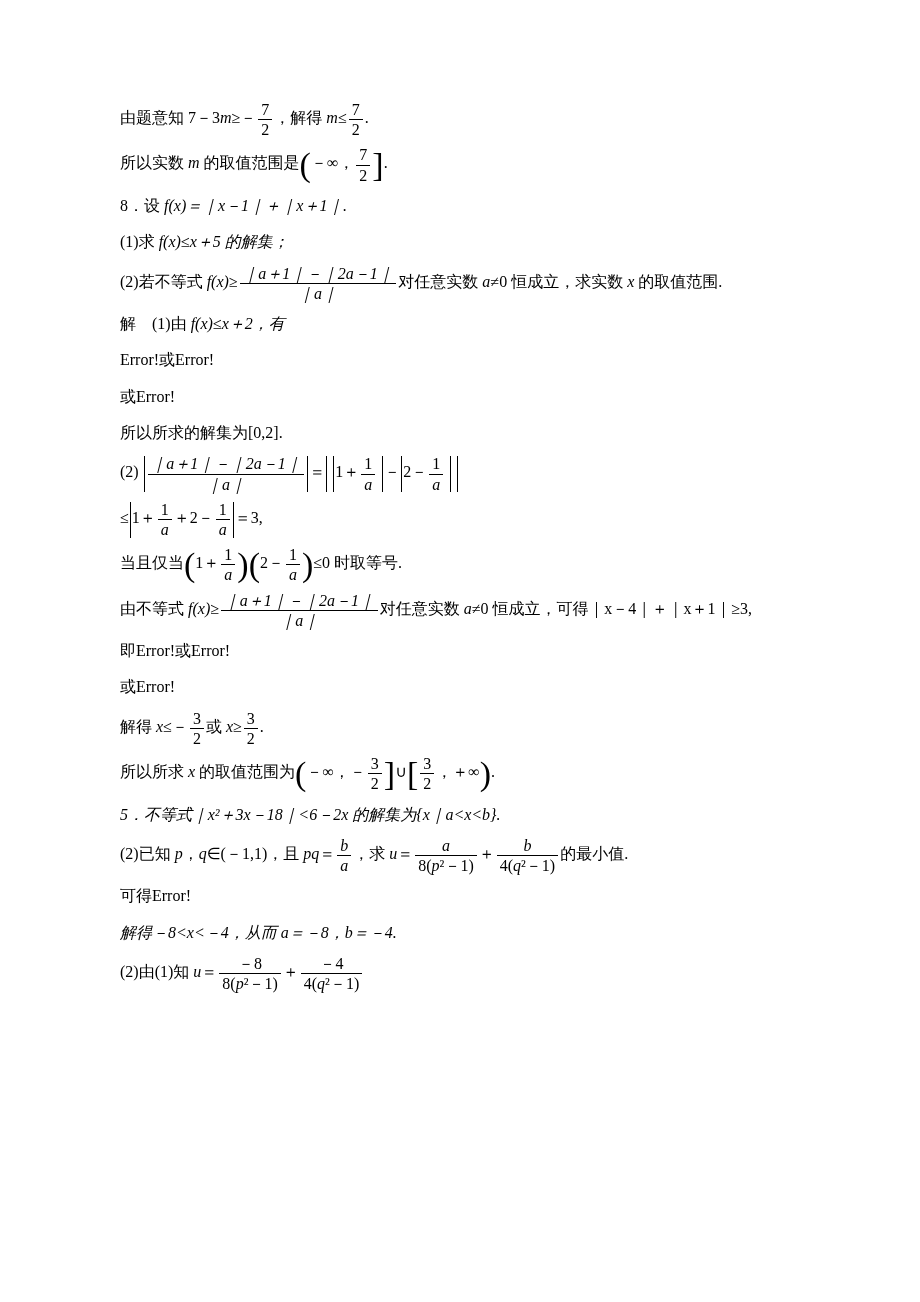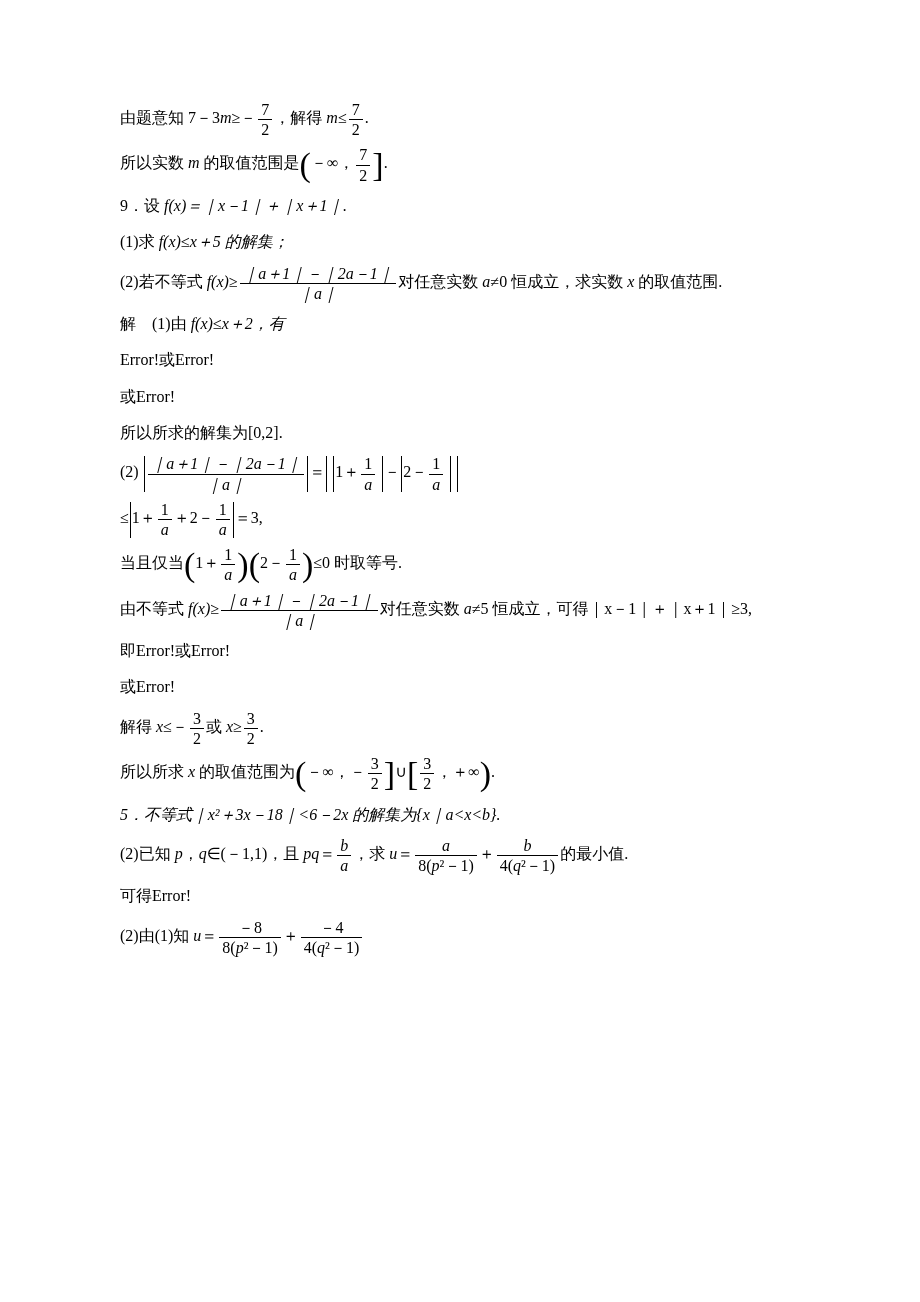--- a/index.html
+++ b/index.html
@@ -62,21 +62,21 @@
 
   <div class="line">
     <span>由题意知 7－3</span><span class="italic">m</span><span>≥－</span><span class="frac"><span class="num">7</span><span class="den">2</span></span><span>，解得 </span><span class="italic">m</span><span>≤</span><span class="frac"><span class="num">7</span><span class="den">2</span></span><span>.</span>
   </div>
 
   <div class="line">
     <span>所以实数 </span><span class="italic">m</span><span> 的取值范围是</span><span class="bigdelim">(</span><span>－∞，</span><span class="frac"><span class="num">7</span><span class="den">2</span></span><span class="bigdelim">]</span><span>.</span>
   </div>
 
   <div class="line">
-    <span>9．设 </span><span class="italic">f</span><span class="italic">(x)＝｜x－1｜＋｜x＋1｜.</span>
+    <span>8．设 </span><span class="italic">f</span><span class="italic">(x)＝｜x－1｜＋｜x＋1｜.</span>
   </div>
 
   <div class="line">
     <span>(1)求 </span><span class="italic">f</span><span class="italic">(x)≤x＋5 的解集；</span>
   </div>
 
   <div class="line">
     <span>(2)若不等式 </span><span class="italic">f</span><span class="italic">(x)≥</span><span class="frac"><span class="num italic">｜a＋1｜－｜2a－1｜</span><span class="den italic">｜a｜</span></span><span>对任意实数 </span><span class="italic">a</span><span>≠0 恒成立，求实数 </span><span class="italic">x</span><span> 的取值范围.</span>
   </div>
 
@@ -94,39 +94,40 @@
 
   <div class="line">
     <span>≤</span><span class="tallpipe"></span><span>1＋</span><span class="frac"><span class="num">1</span><span class="den italic">a</span></span><span>＋2－</span><span class="frac"><span class="num">1</span><span class="den italic">a</span></span><span class="tallpipe"></span><span>＝3,</span>
   </div>
 
   <div class="line">
     <span>当且仅当</span><span class="bigdelim">(</span><span>1＋</span><span class="frac"><span class="num">1</span><span class="den italic">a</span></span><span class="bigdelim">)</span><span class="bigdelim">(</span><span>2－</span><span class="frac"><span class="num">1</span><span class="den italic">a</span></span><span class="bigdelim">)</span><span>≤0 时取等号.</span>
   </div>
 
   <div class="line">
-    <span>由不等式 </span><span class="italic">f</span><span class="italic">(x)≥</span><span class="frac"><span class="num italic">｜a＋1｜－｜2a－1｜</span><span class="den italic">｜a｜</span></span><span>对任意实数 </span><span class="italic">a</span><span>≠5 恒成立，可得｜x－1｜＋｜x＋1｜≥3,</span>
+    <span>由不等式 </span><span class="italic">f</span><span class="italic">(x)≥</span><span class="frac"><span class="num italic">｜a＋1｜－｜2a－1｜</span><span class="den italic">｜a｜</span></span><span>对任意实数 </span><span class="italic">a</span><span>≠0 恒成立，可得｜x－4｜＋｜x＋1｜≥3,</span>
   </div>
 
   <div class="line">即Error!或Error!</div>
   <div class="line">或Error!</div>
 
   <div class="line">
     <span>解得 </span><span class="italic">x</span><span>≤－</span><span class="frac"><span class="num">3</span><span class="den">2</span></span><span>或 </span><span class="italic">x</span><span>≥</span><span class="frac"><span class="num">3</span><span class="den">2</span></span><span>.</span>
   </div>
 
   <div class="line">
     <span>所以所求 </span><span class="italic">x</span><span> 的取值范围为</span><span class="bigdelim">(</span><span>－∞，－</span><span class="frac"><span class="num">3</span><span class="den">2</span></span><span class="bigdelim">]</span><span>∪</span><span class="bigdelim">[</span><span class="frac"><span class="num">3</span><span class="den">2</span></span><span>，＋∞</span><span class="bigdelim">)</span><span>.</span>
   </div>
 
   <div class="line italic">5．不等式｜x²＋3x－18｜&lt;6－2x 的解集为{x｜a&lt;x&lt;b}.</div>
 
   <div class="line">
     <span>(2)已知 </span><span class="italic">p</span><span>，</span><span class="italic">q</span><span>∈(－1,1)，且 </span><span class="italic">pq</span><span>＝</span><span class="frac"><span class="num italic">b</span><span class="den italic">a</span></span><span>，求 </span><span class="italic">u</span><span>＝</span><span class="frac"><span class="num italic">a</span><span class="den"><span>8(</span><span class="italic">p</span><span>²－1)</span></span></span><span>＋</span><span class="frac"><span class="num italic">b</span><span class="den"><span>4(</span><span class="italic">q</span><span>²－1)</span></span></span><span>的最小值.</span>
   </div>
 
   <div class="line">可得Error!</div>
+  <div class="line italic">解得－8&lt;x&lt;－4，从而 a＝－8，b＝－4.</div>
 
   <div class="line">
     <span>(2)由(1)知 </span><span class="italic">u</span><span>＝</span><span class="frac"><span class="num">－8</span><span class="den"><span>8(</span><span class="italic">p</span><span>²－1)</span></span></span><span>＋</span><span class="frac"><span class="num">－4</span><span class="den"><span>4(</span><span class="italic">q</span><span>²－1)</span></span></span>
   </div>
 
 </div>
 
 </body></html>

